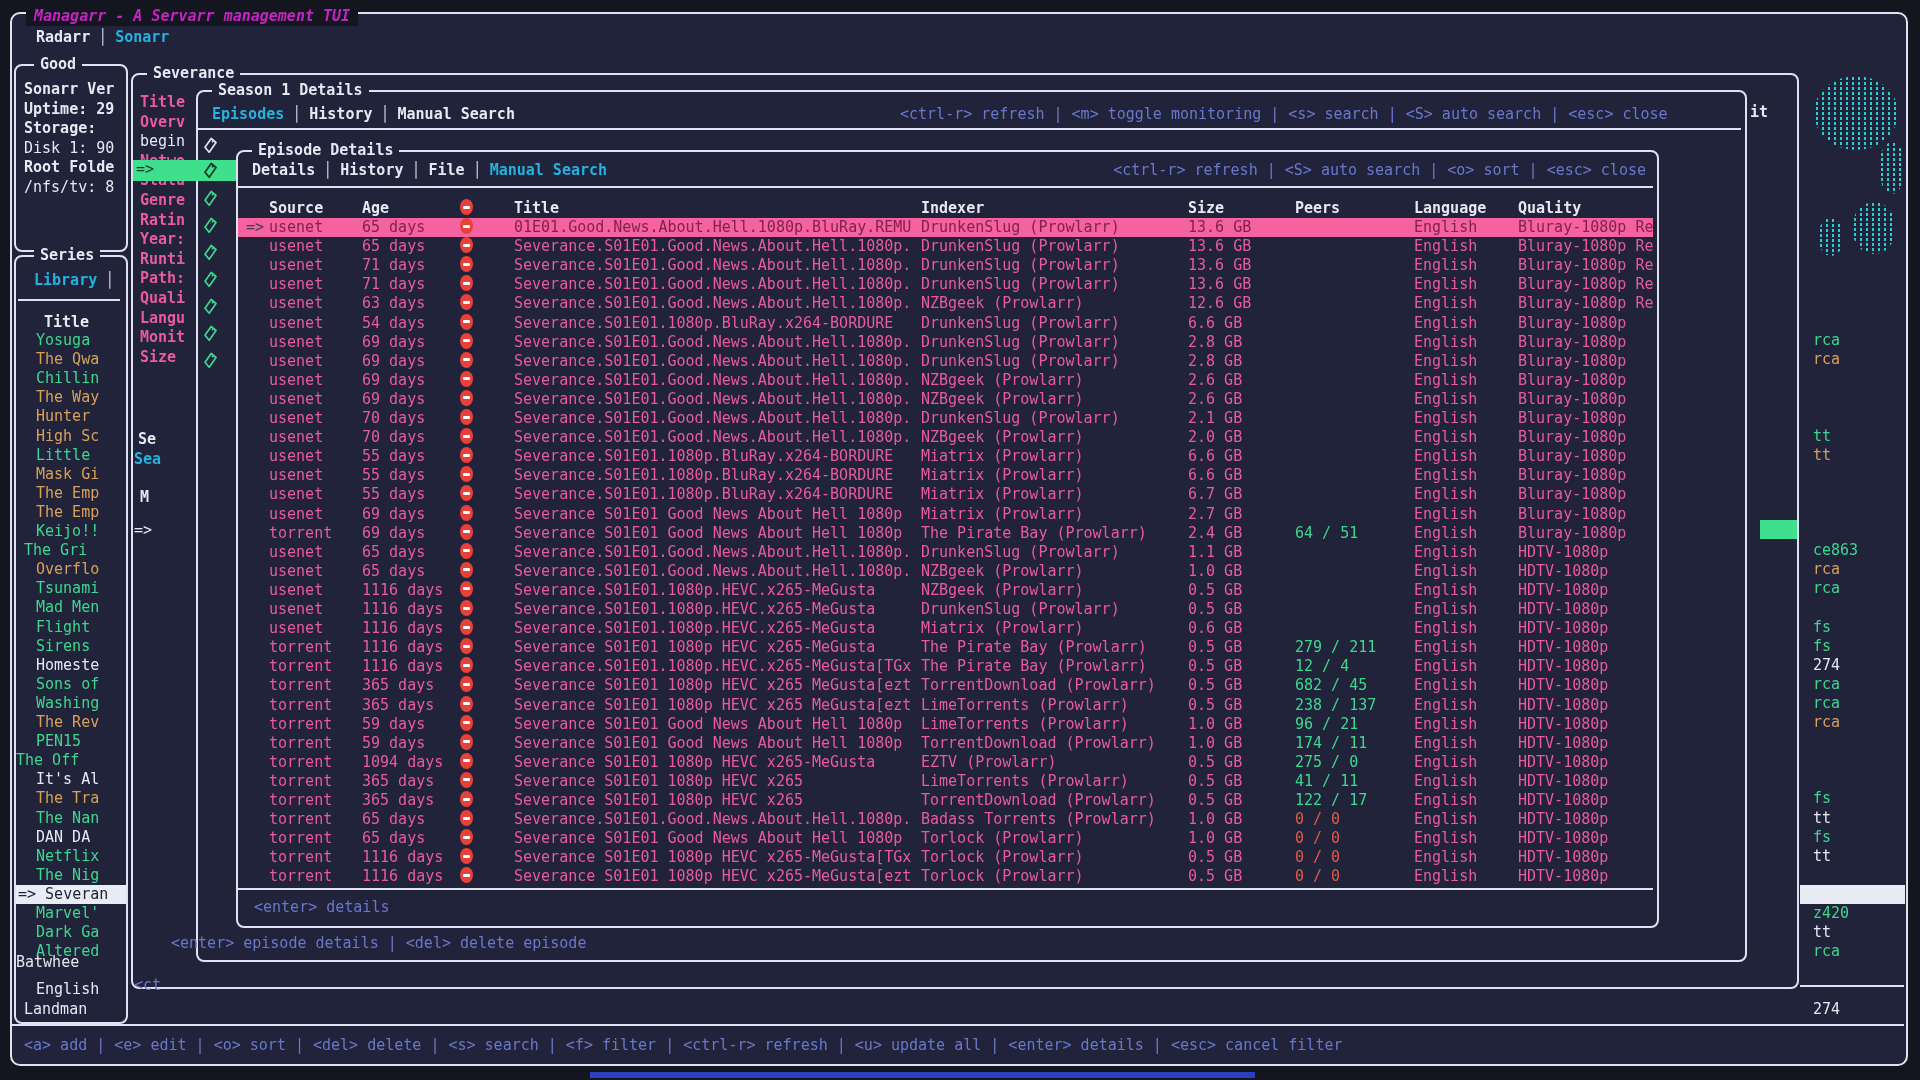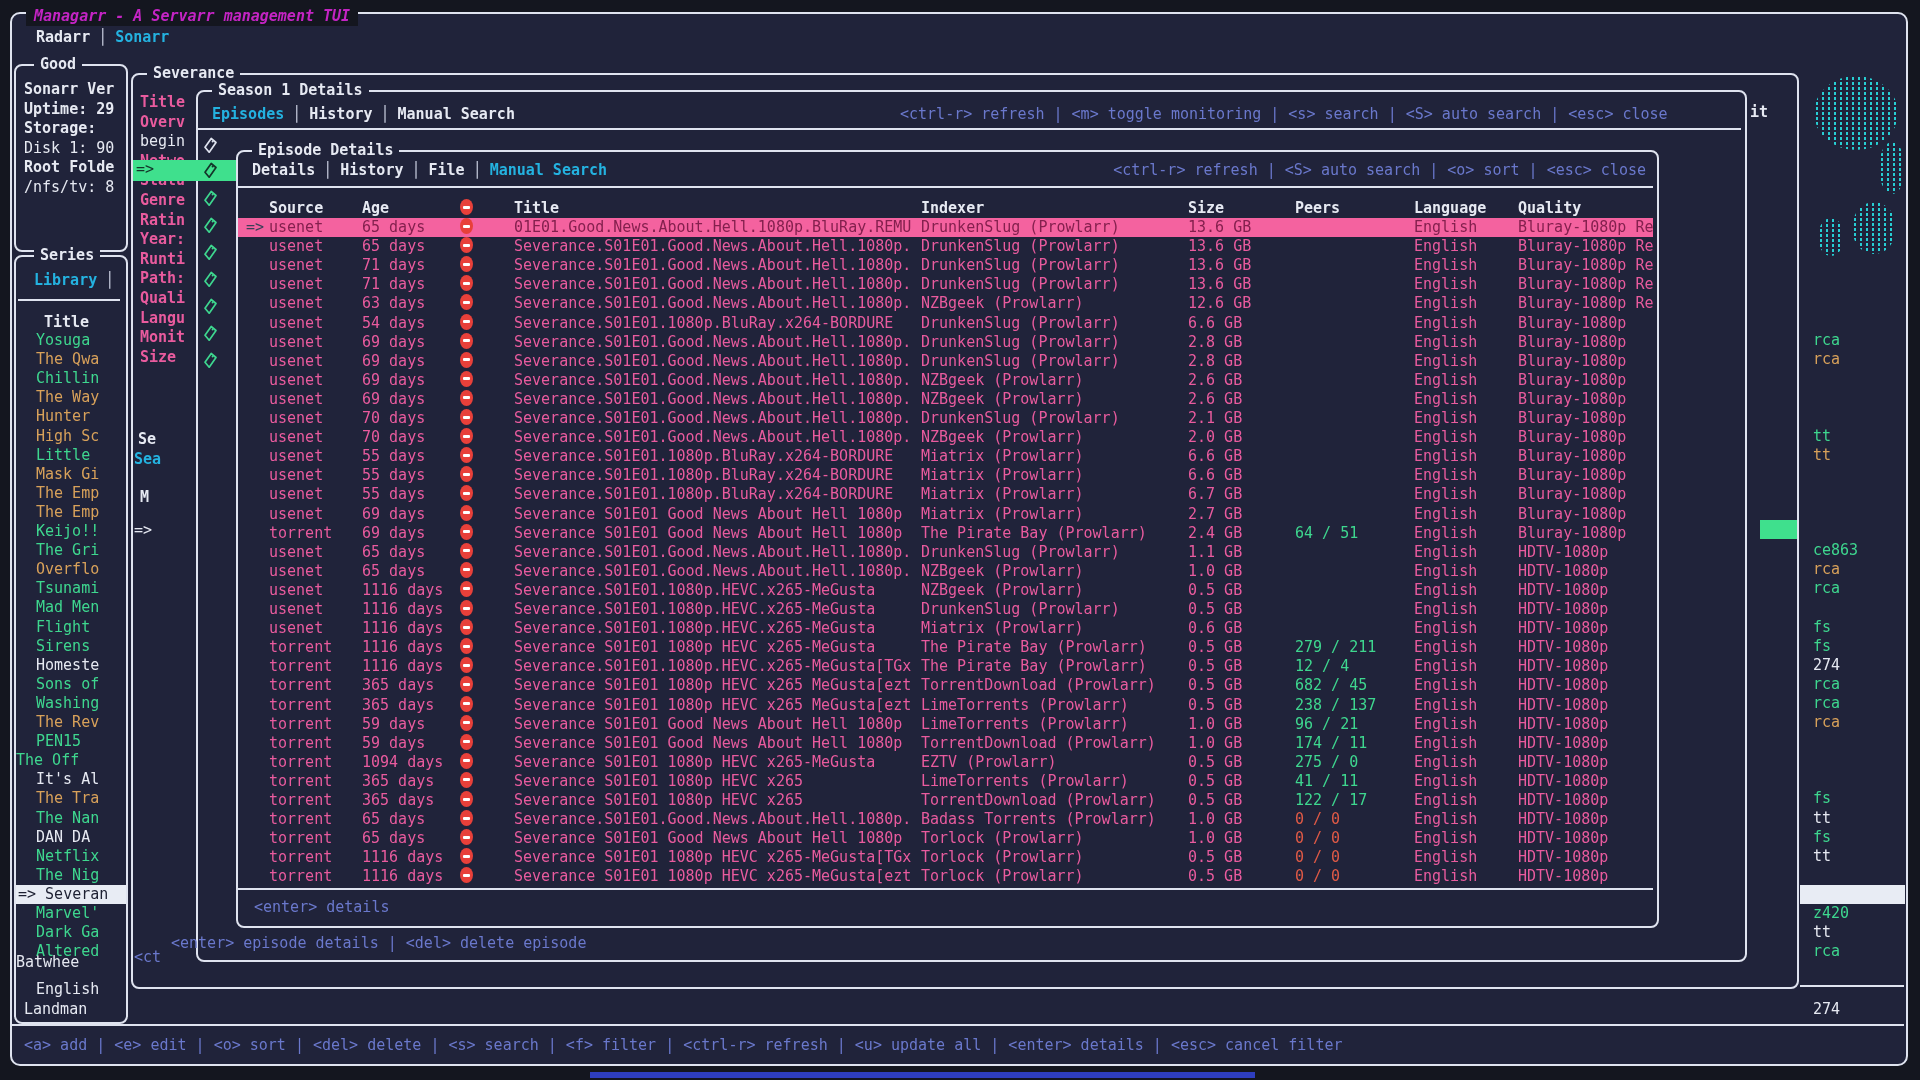--- a/index.html
+++ b/index.html
@@ -86,21 +86,21 @@
       <div class="sitem t-orange" style="top: 350.1px; padding-left: 20px;">The Qwa</div>
       <div class="sitem t-green" style="top: 369.2px; padding-left: 20px;">Chillin</div>
       <div class="sitem t-orange" style="top: 388.3px; padding-left: 20px;">The Way</div>
       <div class="sitem t-orange" style="top: 407.4px; padding-left: 20px;">Hunter</div>
       <div class="sitem t-orange" style="top: 426.5px; padding-left: 20px;">High Sc</div>
       <div class="sitem t-green" style="top: 445.6px; padding-left: 20px;">Little</div>
       <div class="sitem t-orange" style="top: 464.7px; padding-left: 20px;">Mask Gi</div>
       <div class="sitem t-orange" style="top: 483.8px; padding-left: 20px;">The Emp</div>
       <div class="sitem t-orange" style="top: 502.9px; padding-left: 20px;">The Emp</div>
       <div class="sitem t-green" style="top: 522px; padding-left: 20px;">Keijo!!</div>
-      <div class="sitem t-green" style="top: 541.1px; padding-left: 20px;">The Gri</div>
+      <div class="sitem t-green" style="top: 541.1px; padding-left: 8px;">The Gri</div>
       <div class="sitem t-orange" style="top: 560.2px; padding-left: 20px;">Overflo</div>
       <div class="sitem t-green" style="top: 579.3px; padding-left: 20px;">Tsunami</div>
       <div class="sitem t-green" style="top: 598.4px; padding-left: 20px;">Mad Men</div>
       <div class="sitem t-green" style="top: 617.5px; padding-left: 20px;">Flight</div>
       <div class="sitem t-green" style="top: 636.6px; padding-left: 20px;">Sirens</div>
       <div class="sitem t-white" style="top: 655.7px; padding-left: 20px;">Homeste</div>
       <div class="sitem t-green" style="top: 674.8px; padding-left: 20px;">Sons of</div>
       <div class="sitem t-green" style="top: 693.9px; padding-left: 20px;">Washing</div>
       <div class="sitem t-orange" style="top: 713px; padding-left: 20px;">The Rev</div>
       <div class="sitem t-green" style="top: 732.1px; padding-left: 20px;">PEN15</div>
@@ -141,21 +141,21 @@
     </div>
 
   <span class="frag t-white bold" style="left:1750px;top:103px;">it</span>
   <span class="frag t-white bold" style="left:1668px;top:139px;">le</span>
   <div class="greenband" style="left:1662px;top:160px;width:80px;"></div>
   <span class="frag t-white bold" style="left:138px;top:430px;">Se</span>
   <span class="frag t-cyan bold" style="left:134px;top:450px;">Sea</span>
   <span class="frag t-white bold" style="left:140px;top:488px;">M</span>
   <span class="frag t-white" style="left:134px;top:521px;">=&gt;</span>
   <div class="greenband" style="left:1760px;top:520px;width:37px;height:19px;"></div>
-  <span class="frag t-blue" style="left:134px;top:948px;">&lt;ct</span>
+  <span class="frag t-blue" style="left:134px;top:976px;">&lt;ct</span>
 
   <div class="panel" style="left:196px;top:90px;width:1547px;height:868px;">
     <span class="panel-title" style="left:14px;">Season 1 Details</span>
   </div>
   <div class="abs" style="left:212px;top:105px;">
     <span class="t-cyan bold">Episodes</span><span class="sep">│</span><span class="t-white bold">History</span><span class="sep">│</span><span class="t-white bold">Manual Search</span>
   </div>
   <div class="abs t-blue" style="left:900px;top:105px;width:838px;text-align:left;white-space:pre;">&lt;ctrl-r&gt; refresh | &lt;m&gt; toggle monitoring | &lt;s&gt; search | &lt;S&gt; auto search | &lt;esc&gt; close</div>
   <div class="hline" style="left:198px;top:128px;width:1543px;"></div>
   <div class="abs t-blue" style="left:171px;top:934px;white-space:pre;">&lt;enter&gt; episode details | &lt;del&gt; delete episode</div>

